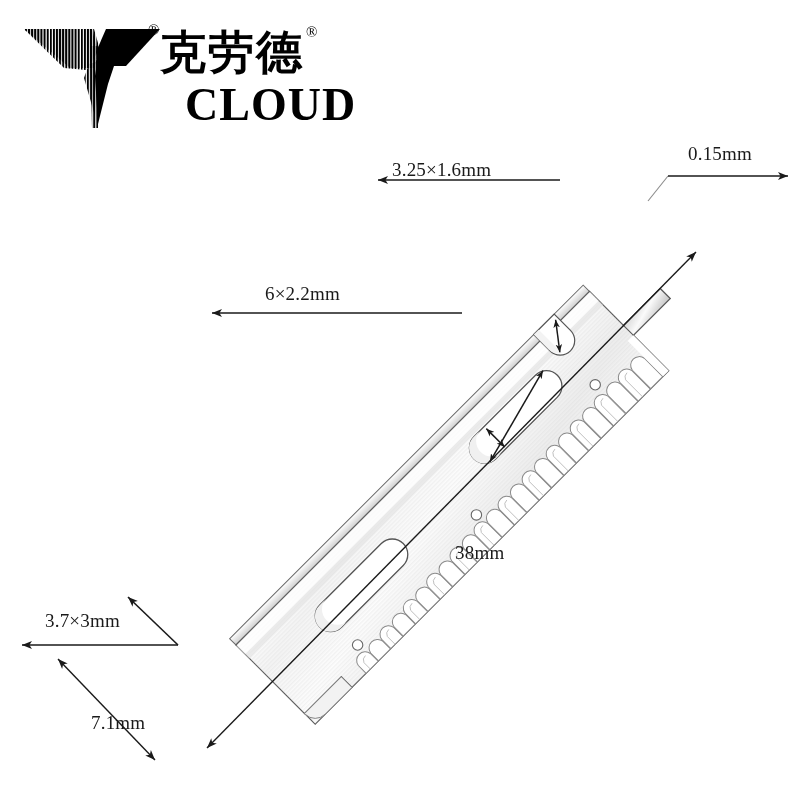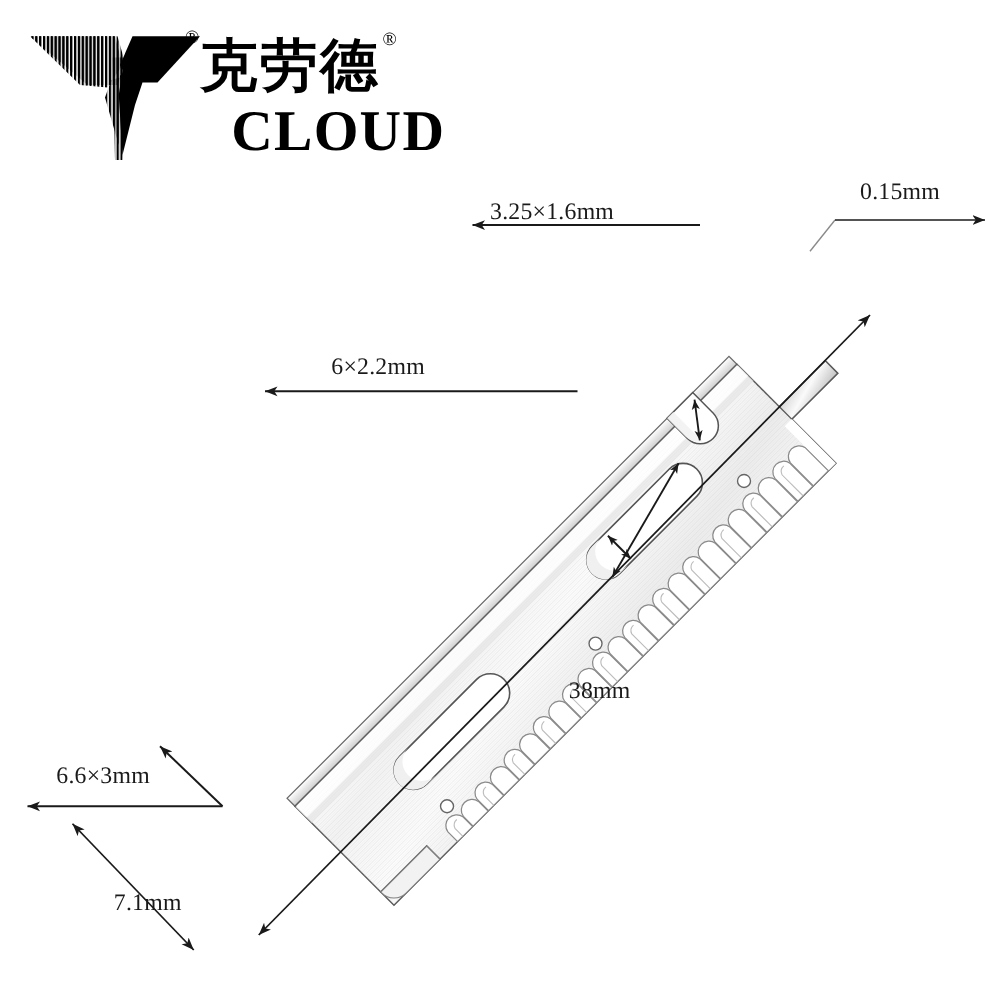--- a/index.html
+++ b/index.html
@@ -263,17 +263,17 @@
   </svg>
 
   <div class="dim-label" style="left:392px; top:159px;">3.25×1.6mm</div>
 
   <div class="dim-label" style="left:688px; top:143px;">0.15mm</div>
 
   <div class="dim-label" style="left:265px; top:283px;">6×2.2mm</div>
 
   <div class="dim-label" style="left:455px; top:522px;margin-top:20px;">38mm</div>
 
-  <div class="dim-label" style="left:45px; top:610px;">6.6×3mm</div>
+  <div class="dim-label" style="left:45px; top:610px;">3.7×3mm</div>
 
   <div class="dim-label" style="left:43px; top:712px;margin-left:48px;">7.1mm</div>
 
 </div>
 
 </body></html>

